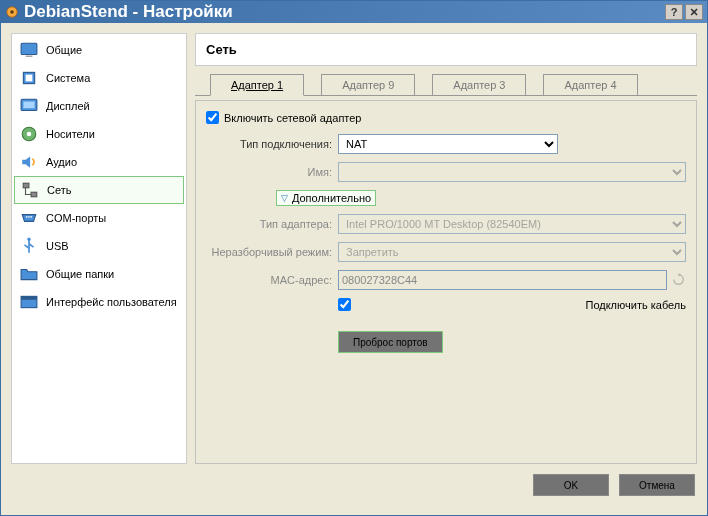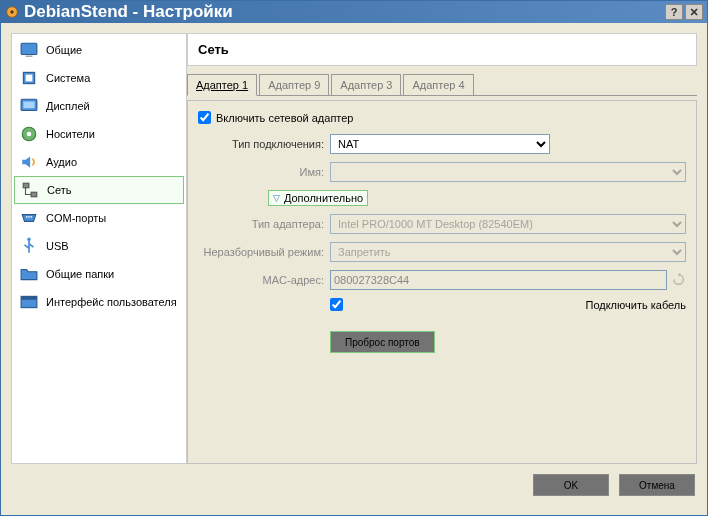--- a/index.html
+++ b/index.html
@@ -2,30 +2,30 @@
 <html><head>
 <meta charset="utf-8">
 <style>
 * { box-sizing: border-box; margin: 0; padding: 0; }
 body { font-family: Tahoma, sans-serif; font-size: 11px; background: #fff; }
 .window { width: 708px; height: 516px; border: 1px solid #3b6ea5; background: #ece9d8; }
 .titlebar { height: 22px; background: linear-gradient(to right, #3b6ea5, #5a8bc2); color: #fff; display: flex; align-items: center; padding: 0 4px; }
 .titlebar .gear { width: 14px; height: 14px; margin-right: 5px; }
 .titlebar .title { font-weight: bold; font-size: 17px; flex: 1; }
 .titlebar .tbtn { width: 18px; height: 16px; background: #d4d0c8; border: 1px solid #888; margin-left: 2px; display: flex; align-items: center; justify-content: center; font-weight: bold; color: #333; font-size: 11px; cursor: pointer; }
-.content { display: flex; height: 451px; padding: 10px; gap: 0; }
+.content { display: flex; height: 451px; padding: 10px; gap: 8px; }
 .sidebar { width: 176px; background: #fff; border: 1px solid #ccc; padding: 2px; }
 .sidebar-item { display: flex; align-items: center; height: 28px; padding: 0 6px; cursor: pointer; }
 .sidebar-item.active { border: 1px solid #7fc97f; background: #f5fdf5; }
 .sidebar-item .icon { width: 18px; height: 18px; margin-right: 8px; display: flex; align-items: center; justify-content: center; }
 .main { flex: 1; display: flex; flex-direction: column; }
 .header-box { background: #fff; border: 1px solid #ccc; padding: 8px 10px; margin-bottom: 8px; }
 .header-box h2 { font-size: 13px; font-weight: bold; }
 .tabs { display: flex; border-bottom: 1px solid #999; margin-bottom: 4px; }
-.tab { padding: 4px 8px; border: 1px solid #999; border-bottom: none; background: #ece9d8; margin-right: 2px; color: #787878; cursor: pointer; }
+.tab { padding: 4px 20px; border: 1px solid #999; border-bottom: none; background: #ece9d8; margin-right: 2px; color: #787878; cursor: pointer; margin-left: 15px; }
 .tab.active { background: #ece9d8; color: #000; border-bottom: 1px solid #ece9d8; margin-bottom: -1px; text-decoration: underline; }
 .panel { flex: 1; background: #ece9d8; border: 1px solid #c0c0c0; padding: 10px; }
 .row { display: flex; align-items: center; margin-bottom: 8px; }
 .row label.rl { width: 132px; text-align: right; padding-right: 6px; color: #333; }
 .row label.rl.dis { color: #888; }
 .row .ctrl { flex: 1; }
 select, input[type=text] { width: 100%; height: 20px; border: 1px solid #7f9db9; background: #fff; font-size: 11px; padding: 1px 3px; }
 select:disabled, input[type=text]:disabled { background: #ece9d8; color: #888; }
 .cb-row { display: flex; align-items: center; margin-bottom: 10px; }
 .cb-row input { margin-right: 5px; }

